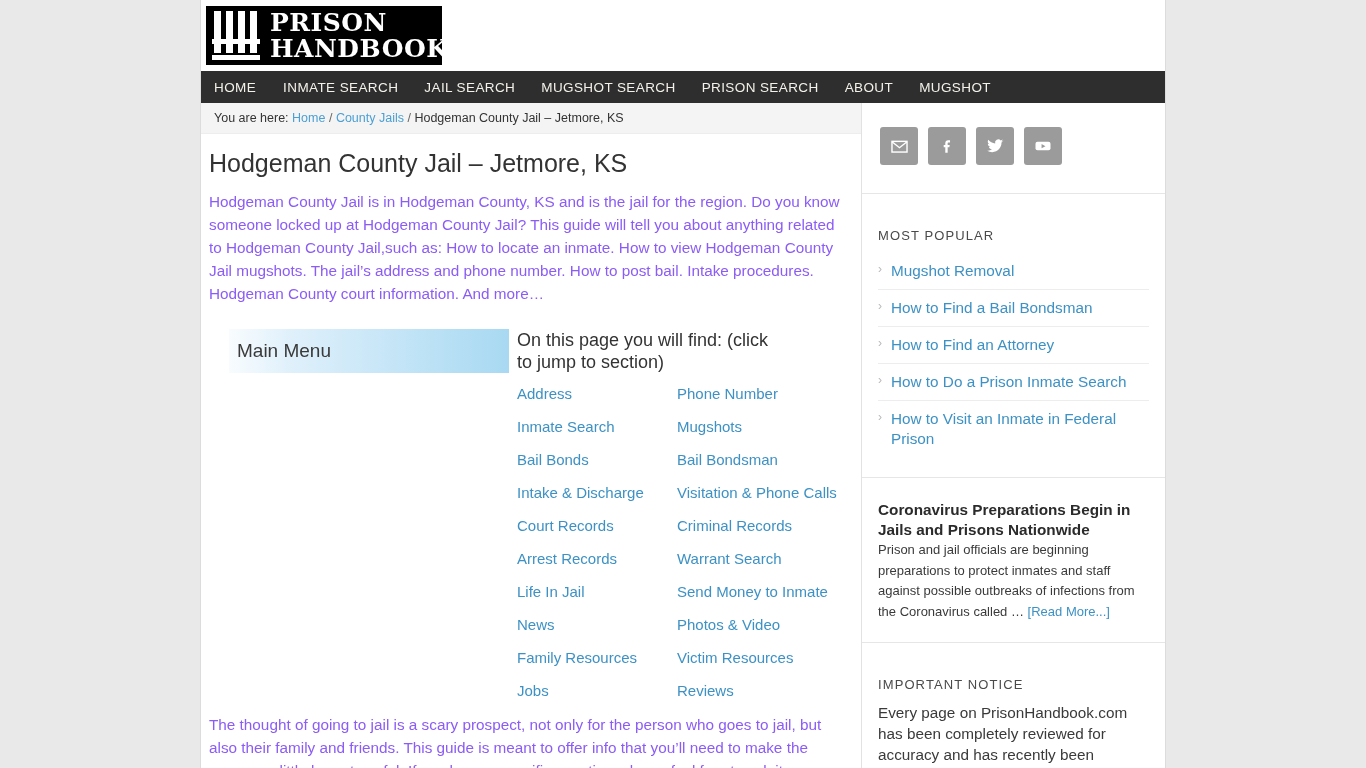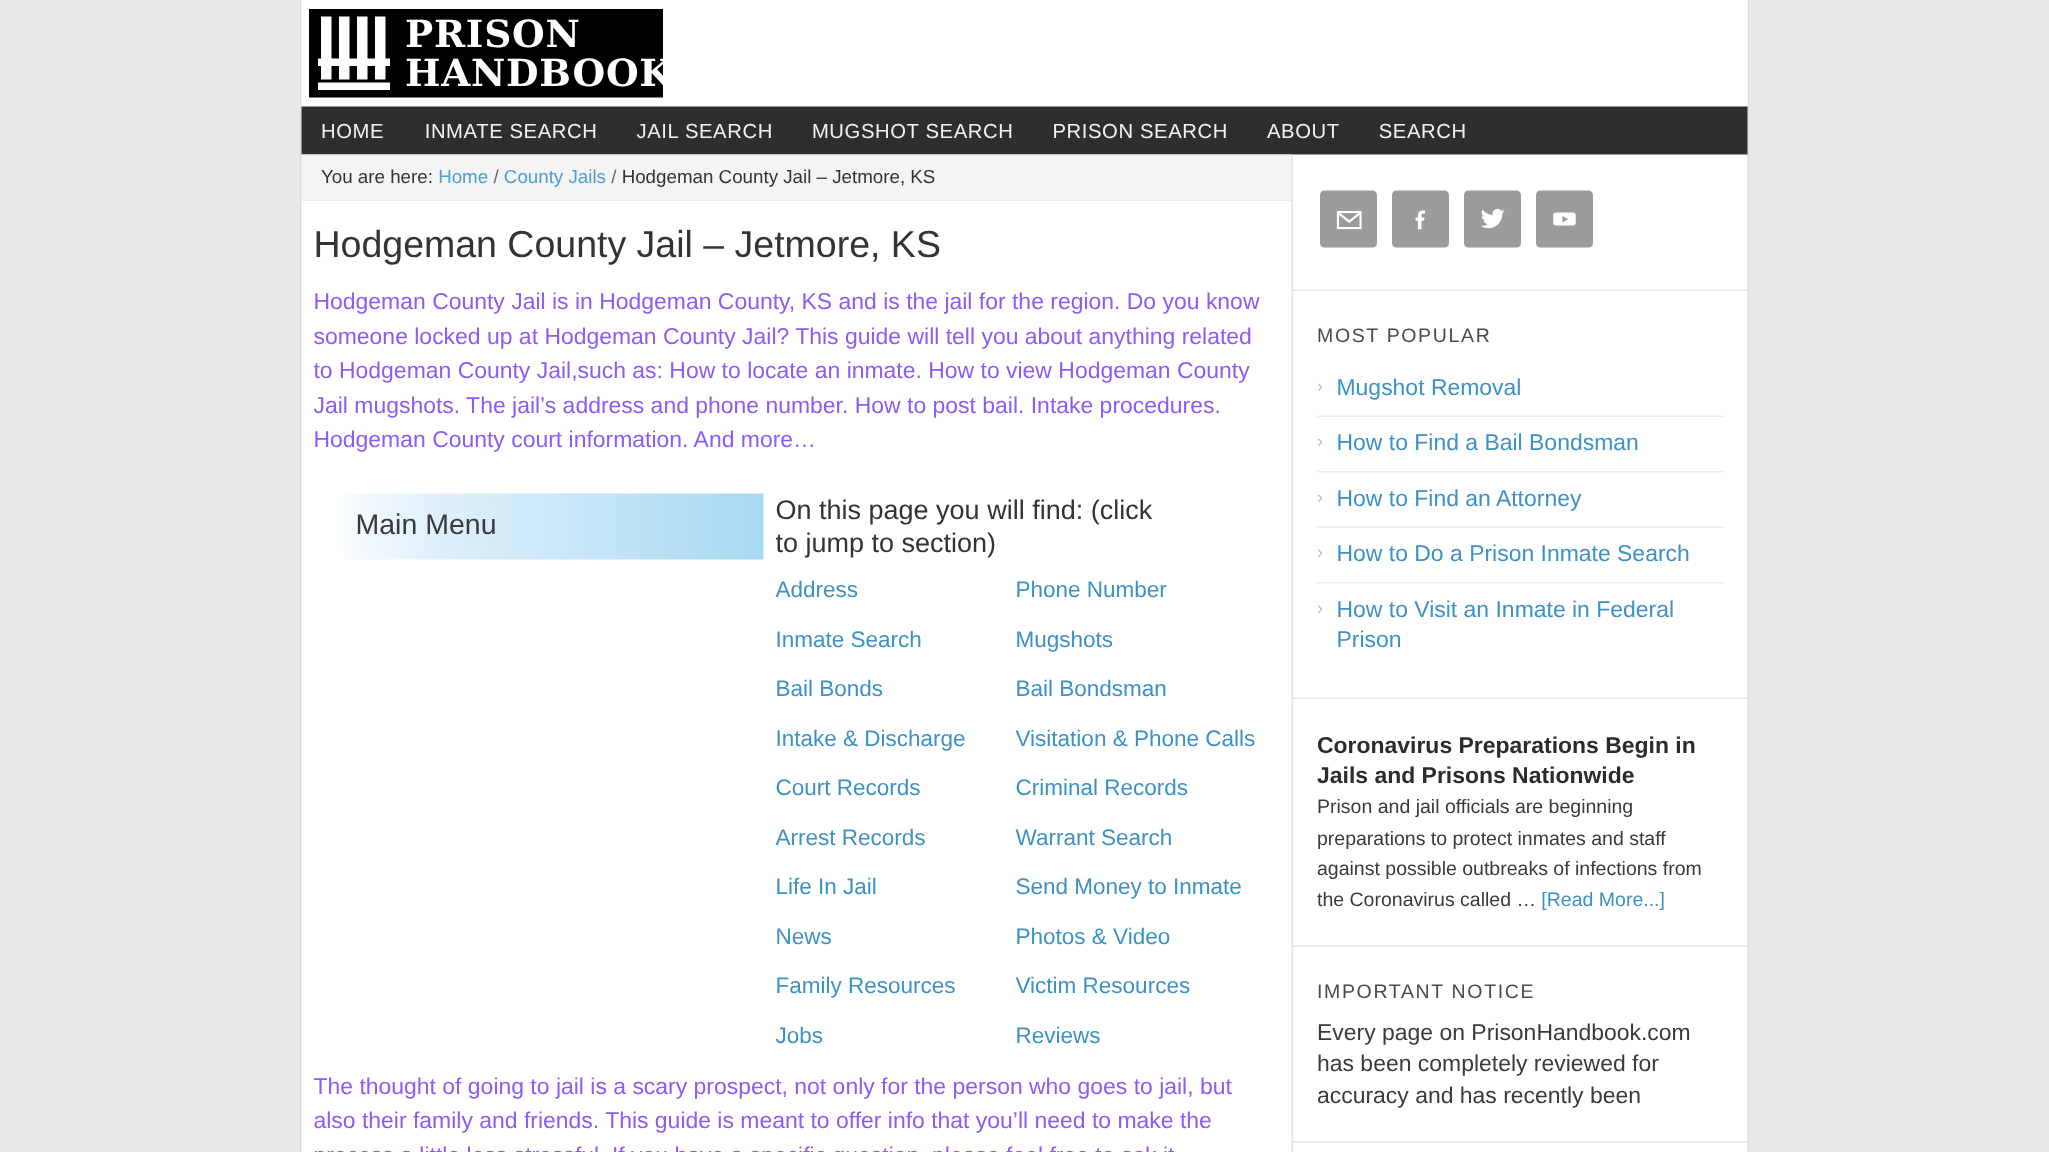--- a/index.html
+++ b/index.html
@@ -187,21 +187,21 @@
   .widget {
     border-bottom: 1px solid #e6e6e6;
     padding: 22px 16px 20px 16px;
   }
   .widget.social { padding: 24px 16px 28px 16px; }
   .widget-title {
     font-size: 13px;
     letter-spacing: 1.1px;
     color: #4a4a4a;
     text-transform: uppercase;
-    margin: 0 0 10px 0;
+    margin: 12px 0 10px 0;
     font-weight: normal;
   }
 
   .social-row {
     display: flex;
     gap: 10px;
     padding-left: 2px;
   }
   .social-btn {
     width: 38px; height: 38px;
@@ -282,21 +282,21 @@
     </div>
   </div>
 
   <div class="nav">
     <a href="#">HOME</a>
     <a href="#">INMATE SEARCH</a>
     <a href="#">JAIL SEARCH</a>
     <a href="#">MUGSHOT SEARCH</a>
     <a href="#">PRISON SEARCH</a>
     <a href="#">ABOUT</a>
-    <a href="#">SEARCH</a>
+    <a href="#">MUGSHOT</a>
   </div>
 
   <div class="wrap">
 
     <div class="content">
 
       <div class="breadcrumb">
         <span>You are here:</span>
         <a href="#">Home</a>
         <span class="sep">/</span>

